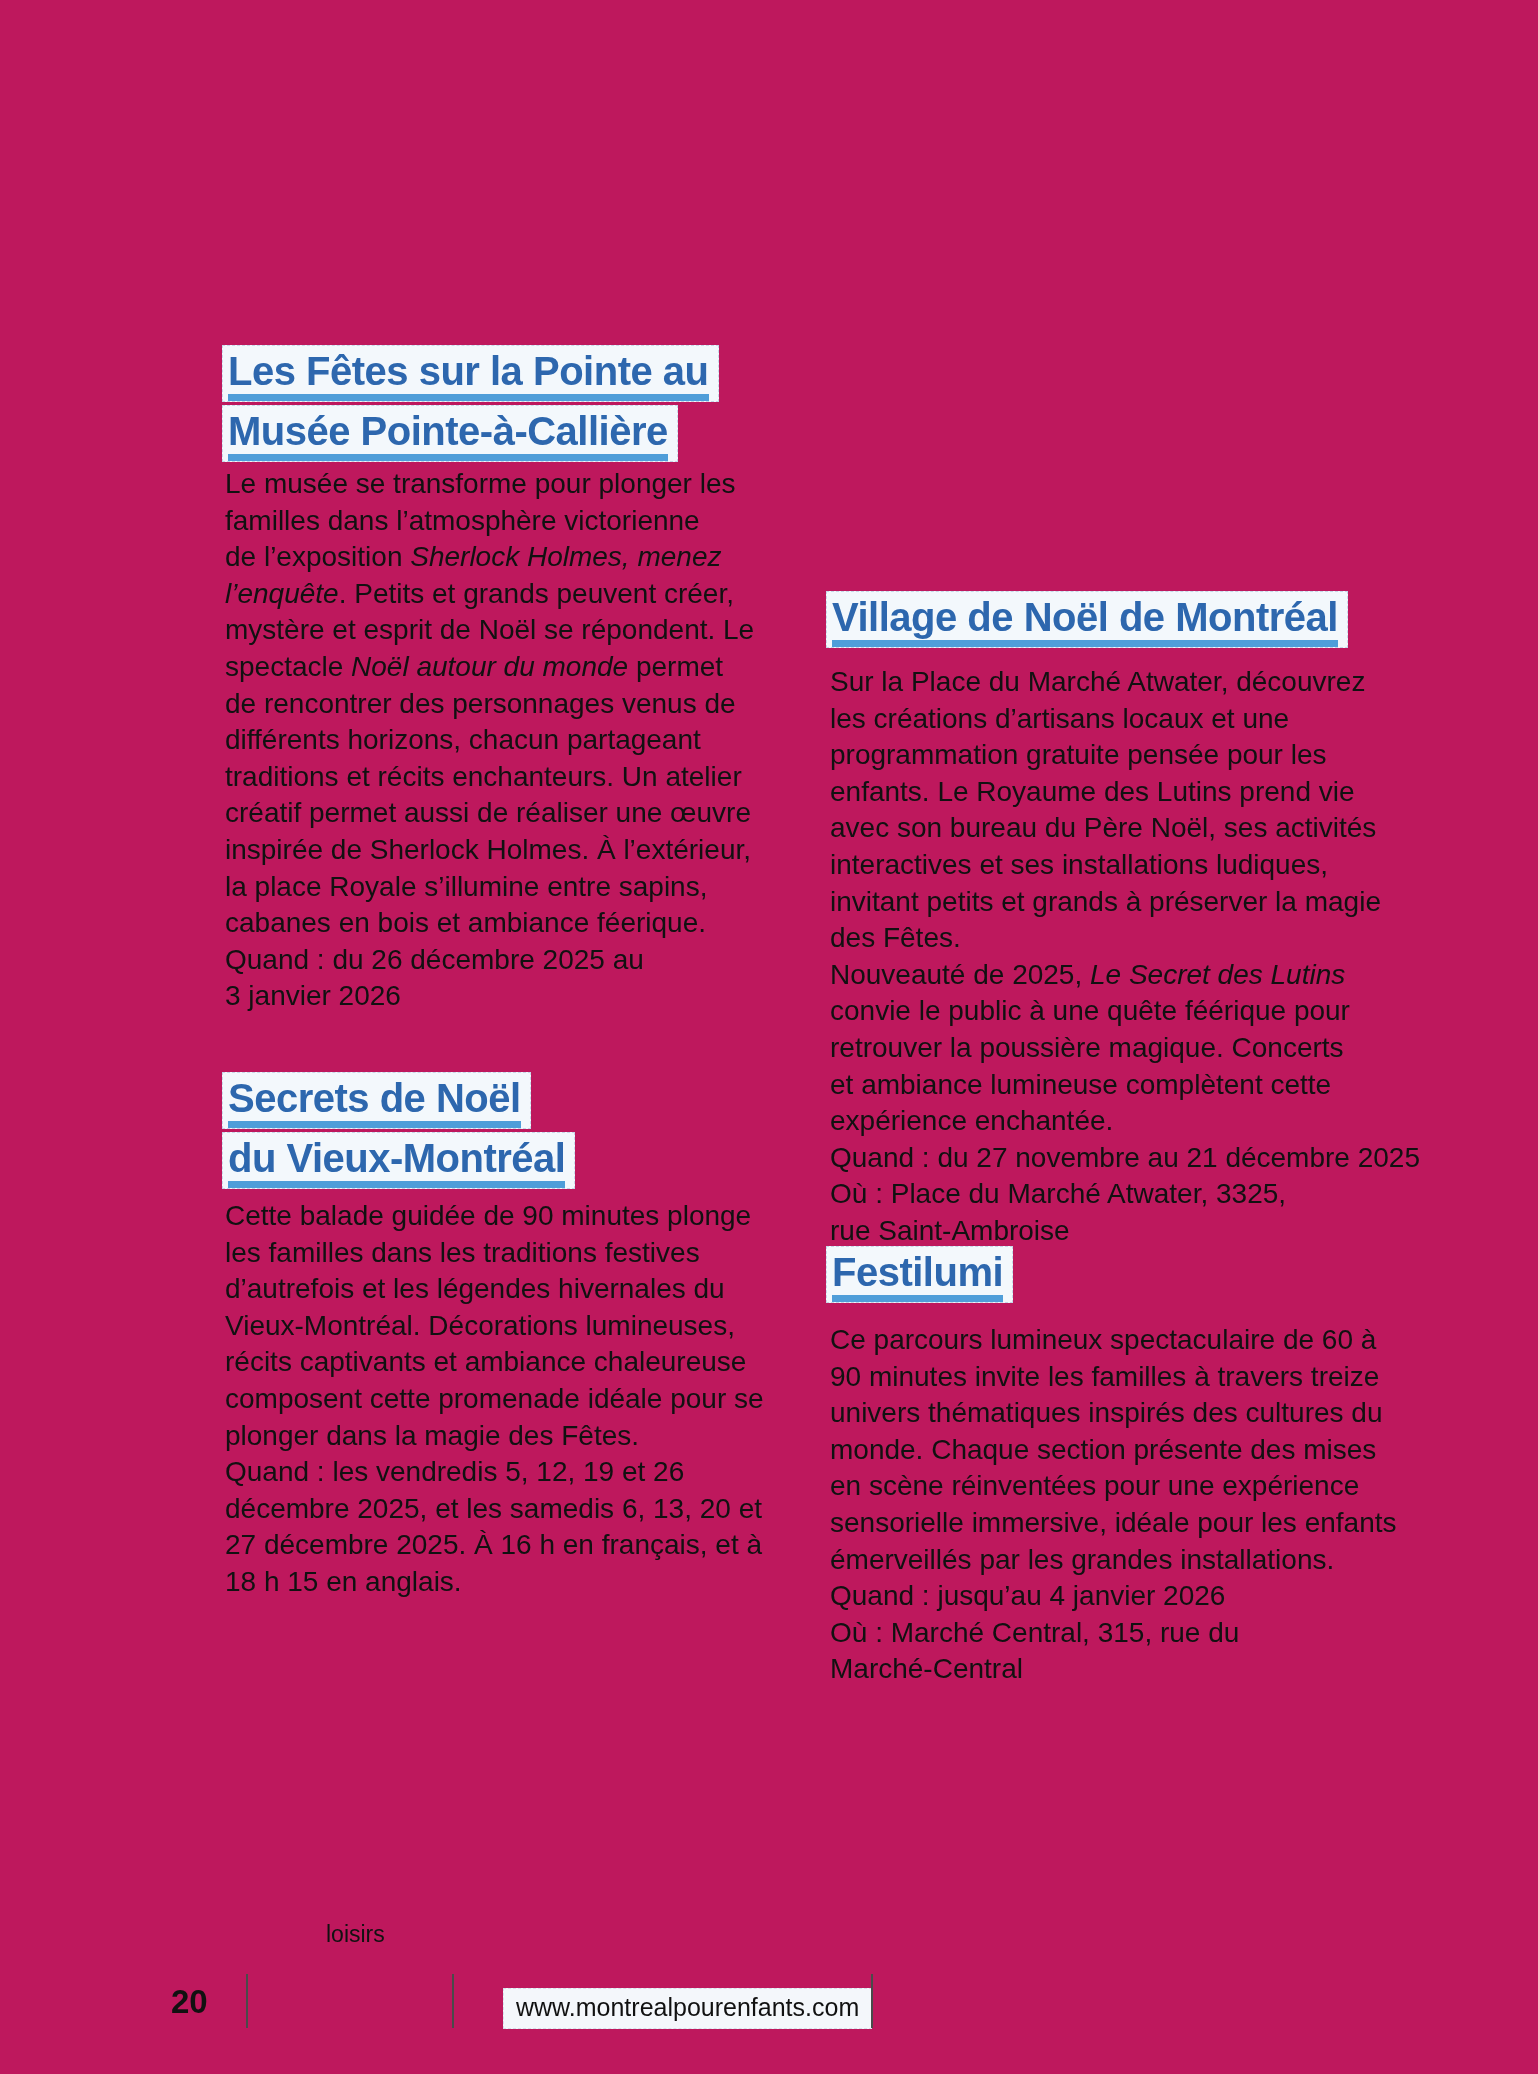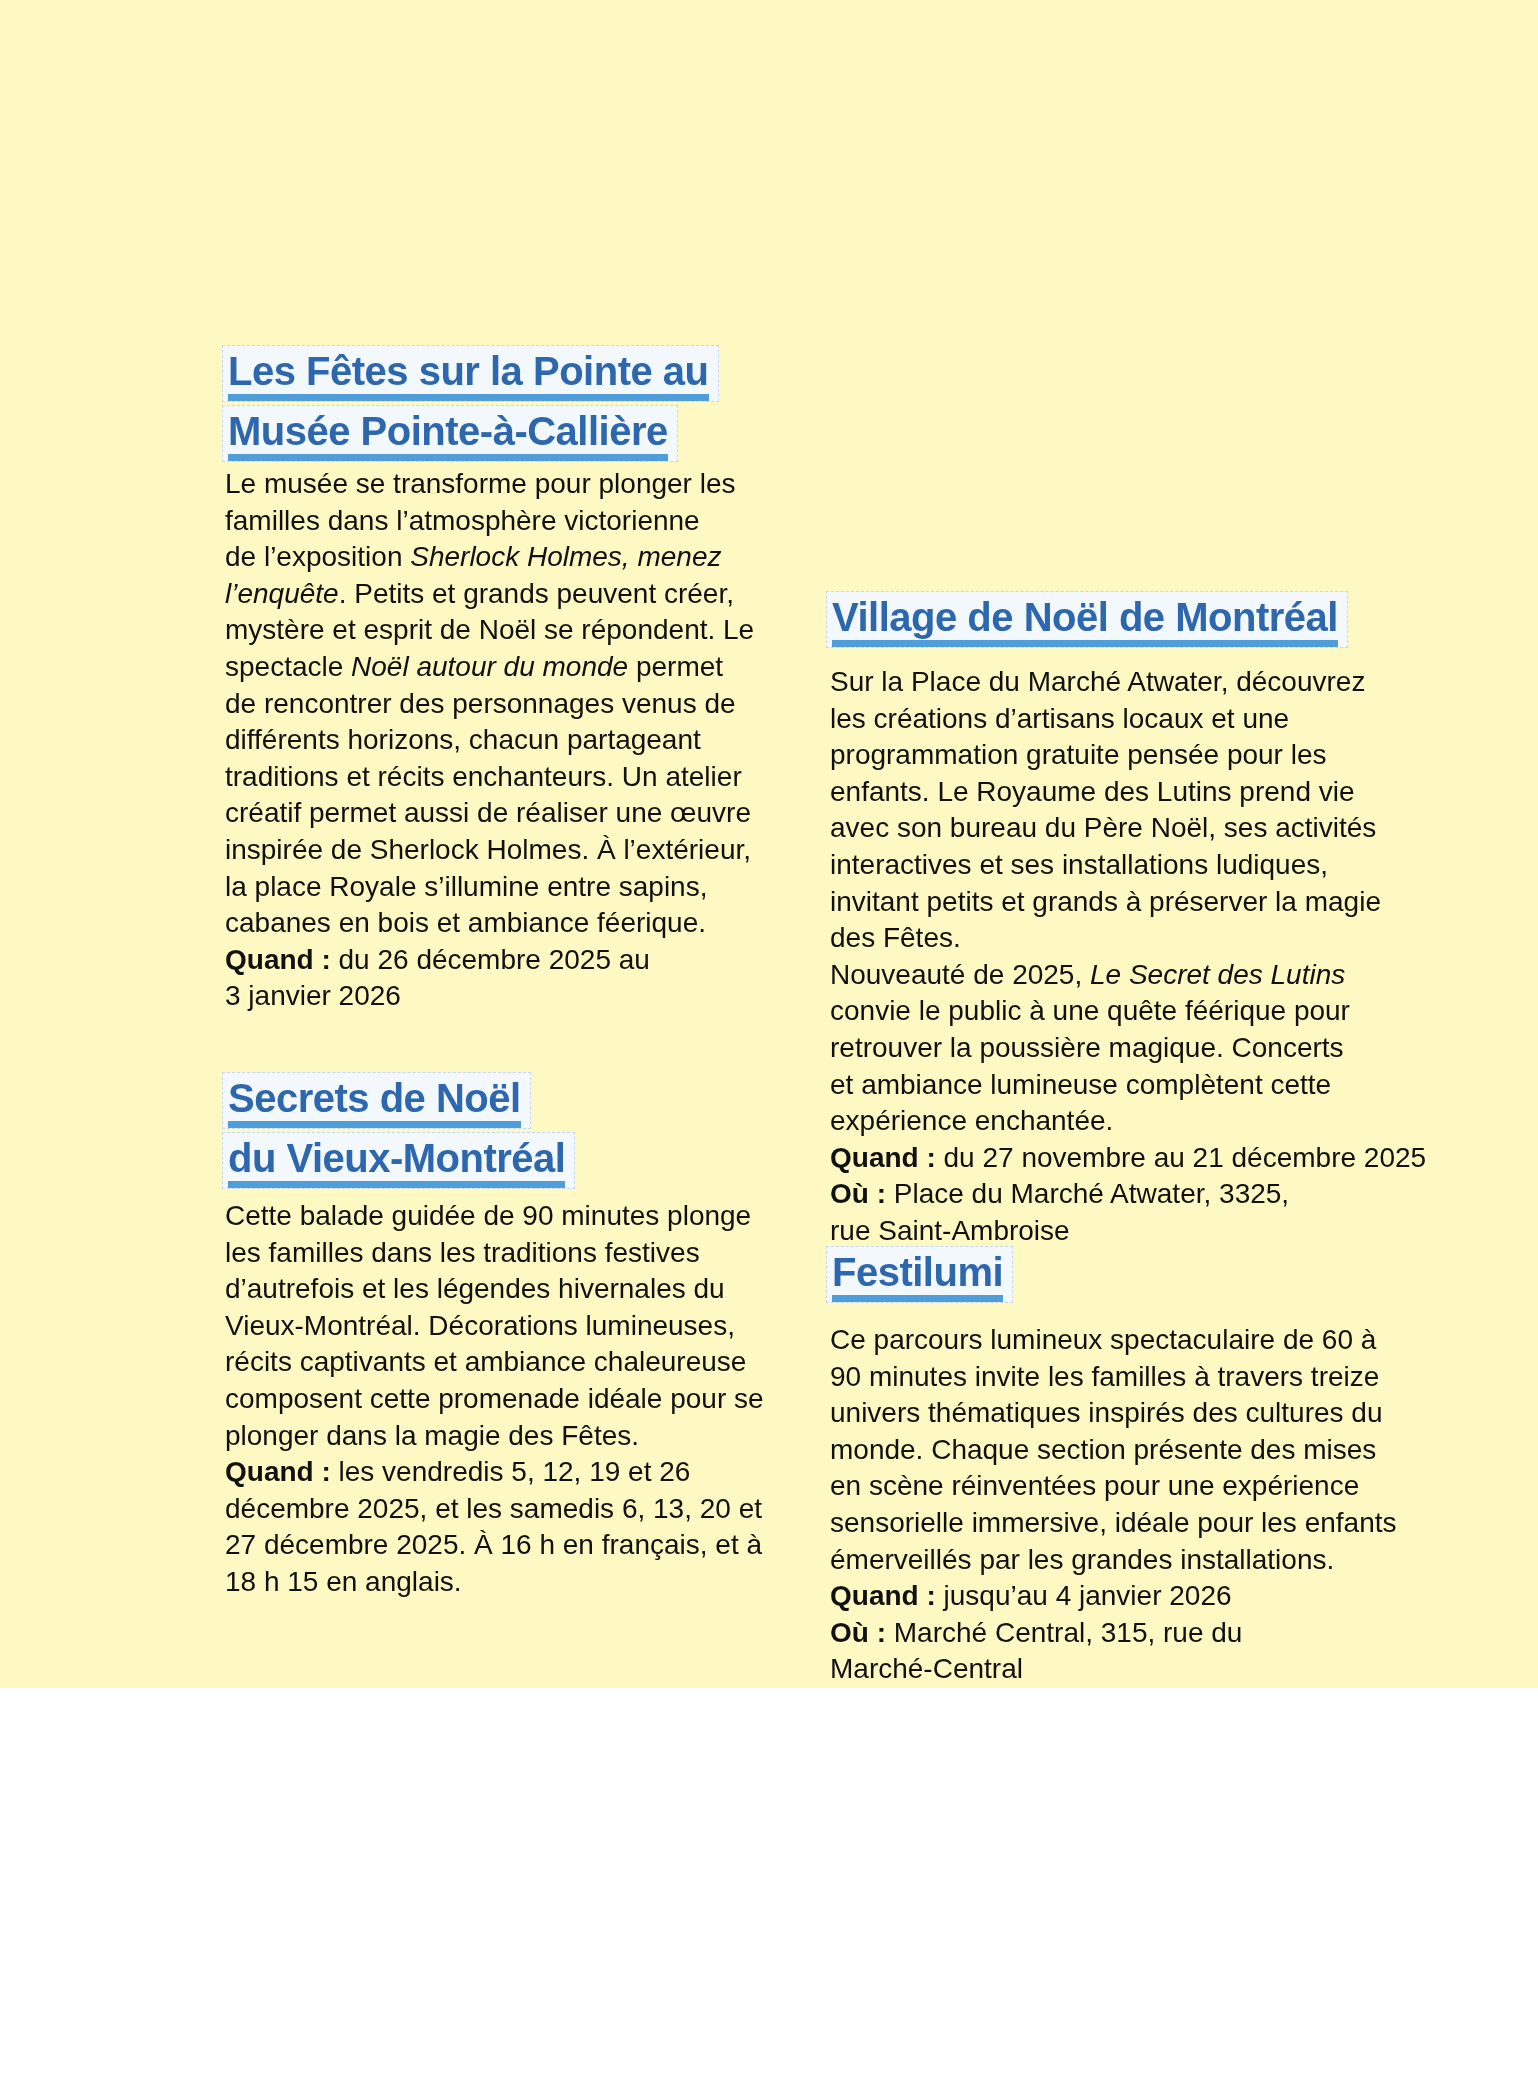--- a/index.html
+++ b/index.html
@@ -1,20 +1,20 @@
 <!DOCTYPE html>
 <html><head>
 <meta charset="utf-8">
 <style>
   html,body{margin:0;padding:0;background:#ffffff;}
   #page{
     position:relative;
     width:1538px;
-    height:1688px;
-    background:#fef9c3;
+    height:2074px;
+    background:#be185d;
     font-family:"Liberation Sans","DejaVu Sans",sans-serif;
     color:#111111;
     overflow:hidden;
   }
   .abs{position:absolute;}
   
   .heading-block{display:block;}
   .h-line{
     display:table;
     border:1px dashed #c7d7e9;
@@ -40,21 +40,21 @@
   
   .para{display:block;}
   .b-line{
     display:block;
     font-size:28px;
     line-height:36.6px;
     white-space:nowrap;
     color:#111111;
   }
   .b-line .it{font-style:italic;}
-  .b-line .bd{font-weight:700;text-align:center;}
+  .b-line .bd{font-weight:400;text-align:center;}
   
   .footer-divider{
     width:2px;
     height:54px;
     background:#4a4a4a;
   }
   .page-number{
     font-size:33px;
     font-weight:600;
     color:#111111;

